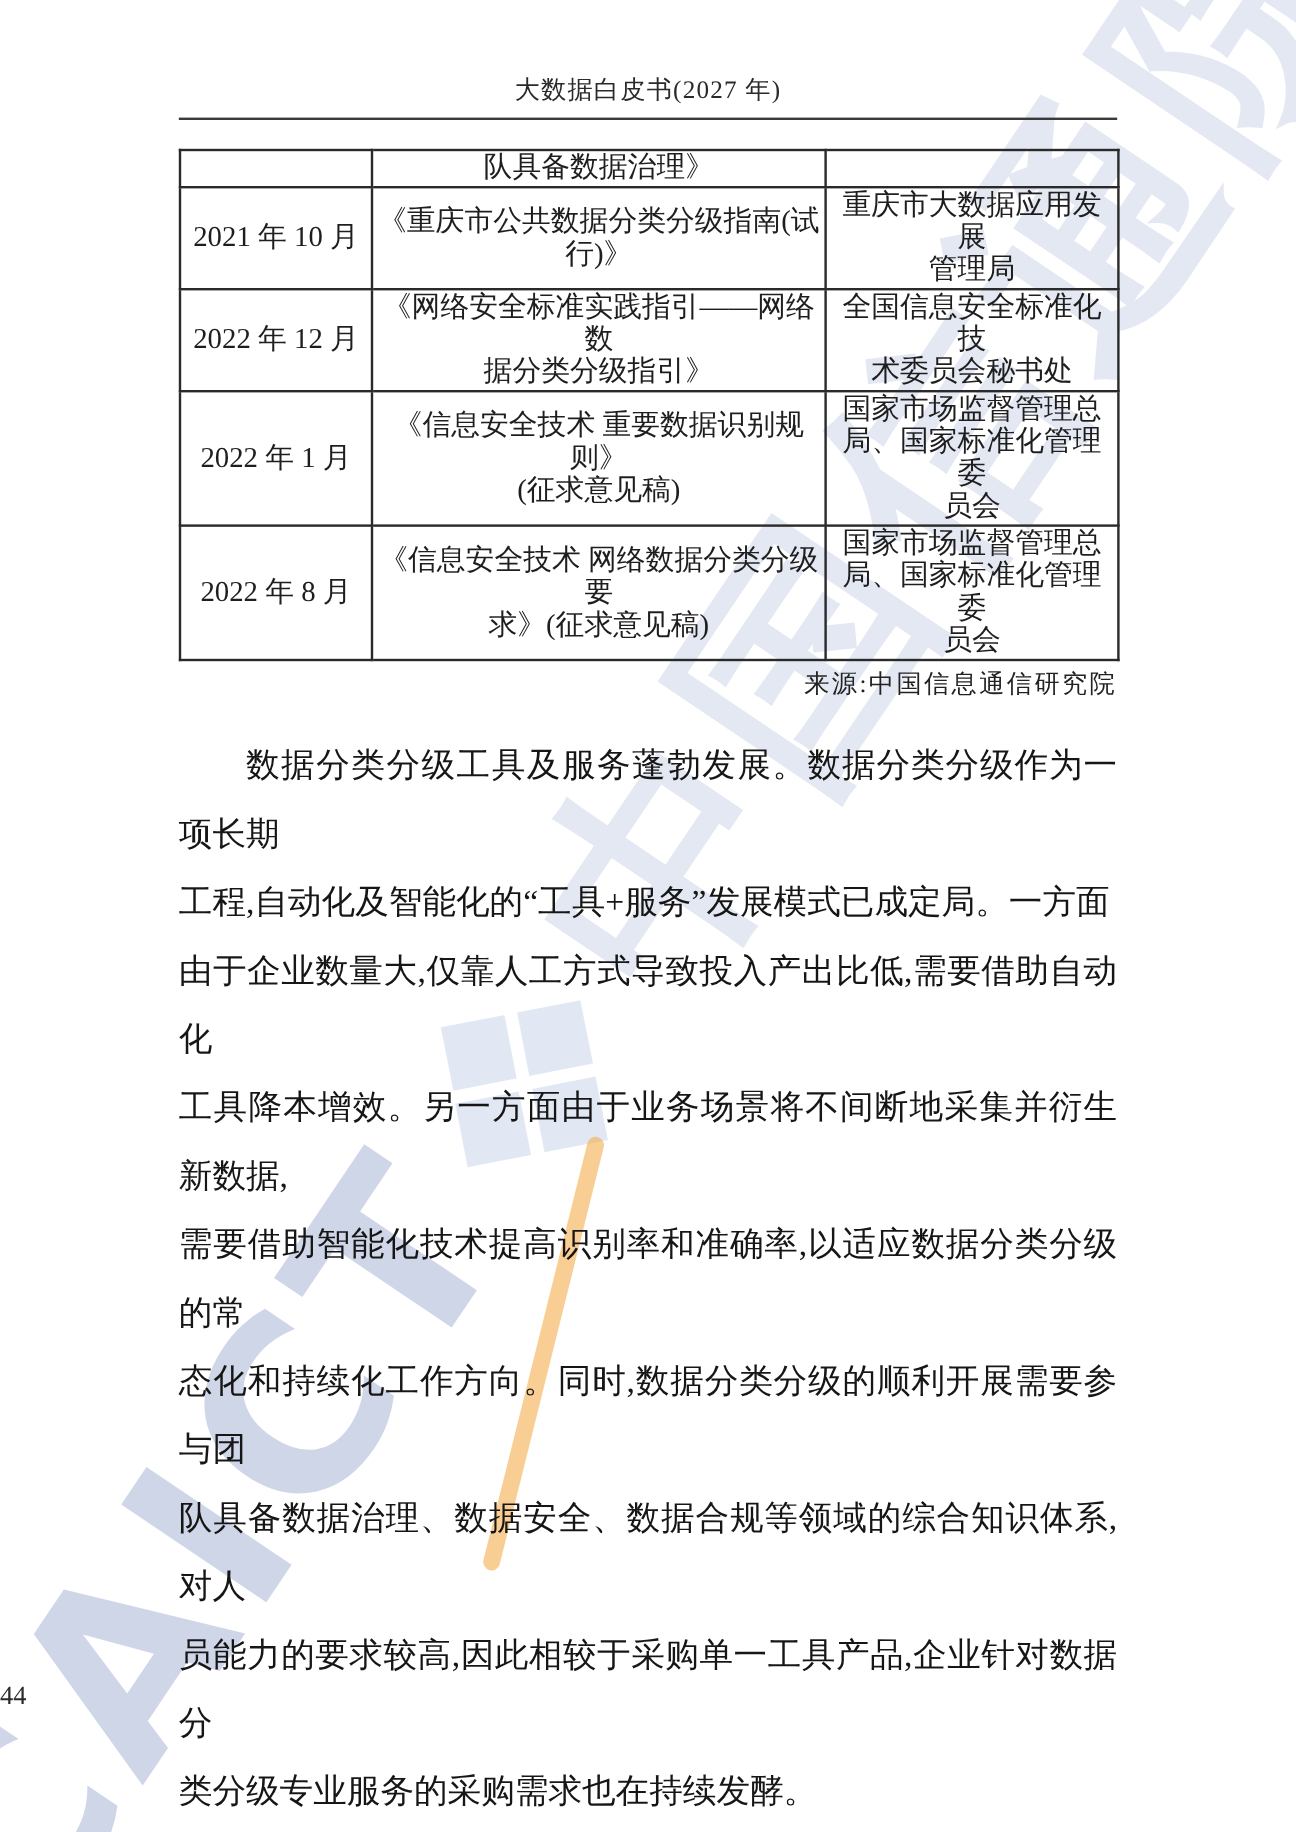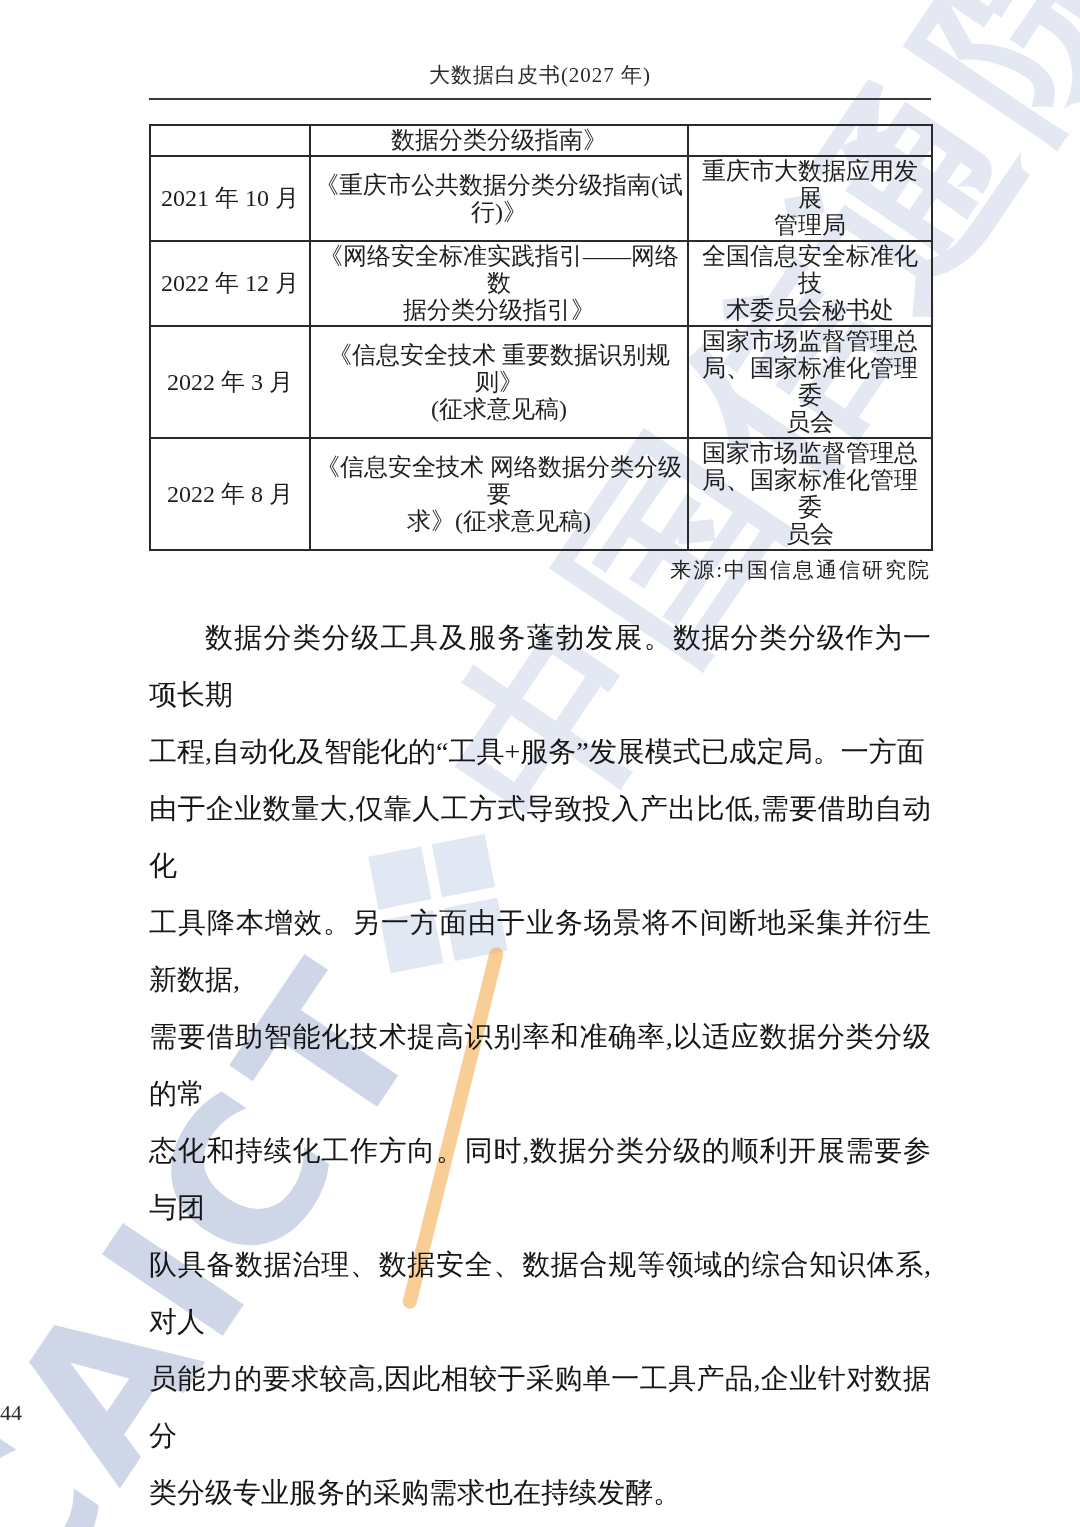--- a/index.html
+++ b/index.html
@@ -73,39 +73,39 @@
 
     <table class="policy">
       <colgroup>
         <col style="width:160px">
           <col style="width:378px">
           <col style="width:244px">
       </colgroup>
       <tbody>
         <tr>
           <td></td>
-          <td>数据分类分级指南》</td>
+          <td>队具备数据治理》</td>
           <td></td>
         </tr>
         <tr>
           <td>2021 年 10 月</td>
           <td>《重庆市公共数据分类分级指南(试
 行)》</td>
           <td>重庆市大数据应用发展
 管理局</td>
         </tr>
         <tr>
           <td>2022 年 12 月</td>
           <td>《网络安全标准实践指引——网络数
 据分类分级指引》</td>
           <td>全国信息安全标准化技
 术委员会秘书处</td>
         </tr>
         <tr>
-          <td>2022 年 3 月</td>
+          <td>2022 年 1 月</td>
           <td>《信息安全技术 重要数据识别规则》
 (征求意见稿)</td>
           <td>国家市场监督管理总
 局、国家标准化管理委
 员会</td>
         </tr>
         <tr>
           <td>2022 年 8 月</td>
           <td>《信息安全技术 网络数据分类分级要
 求》(征求意见稿)</td>

